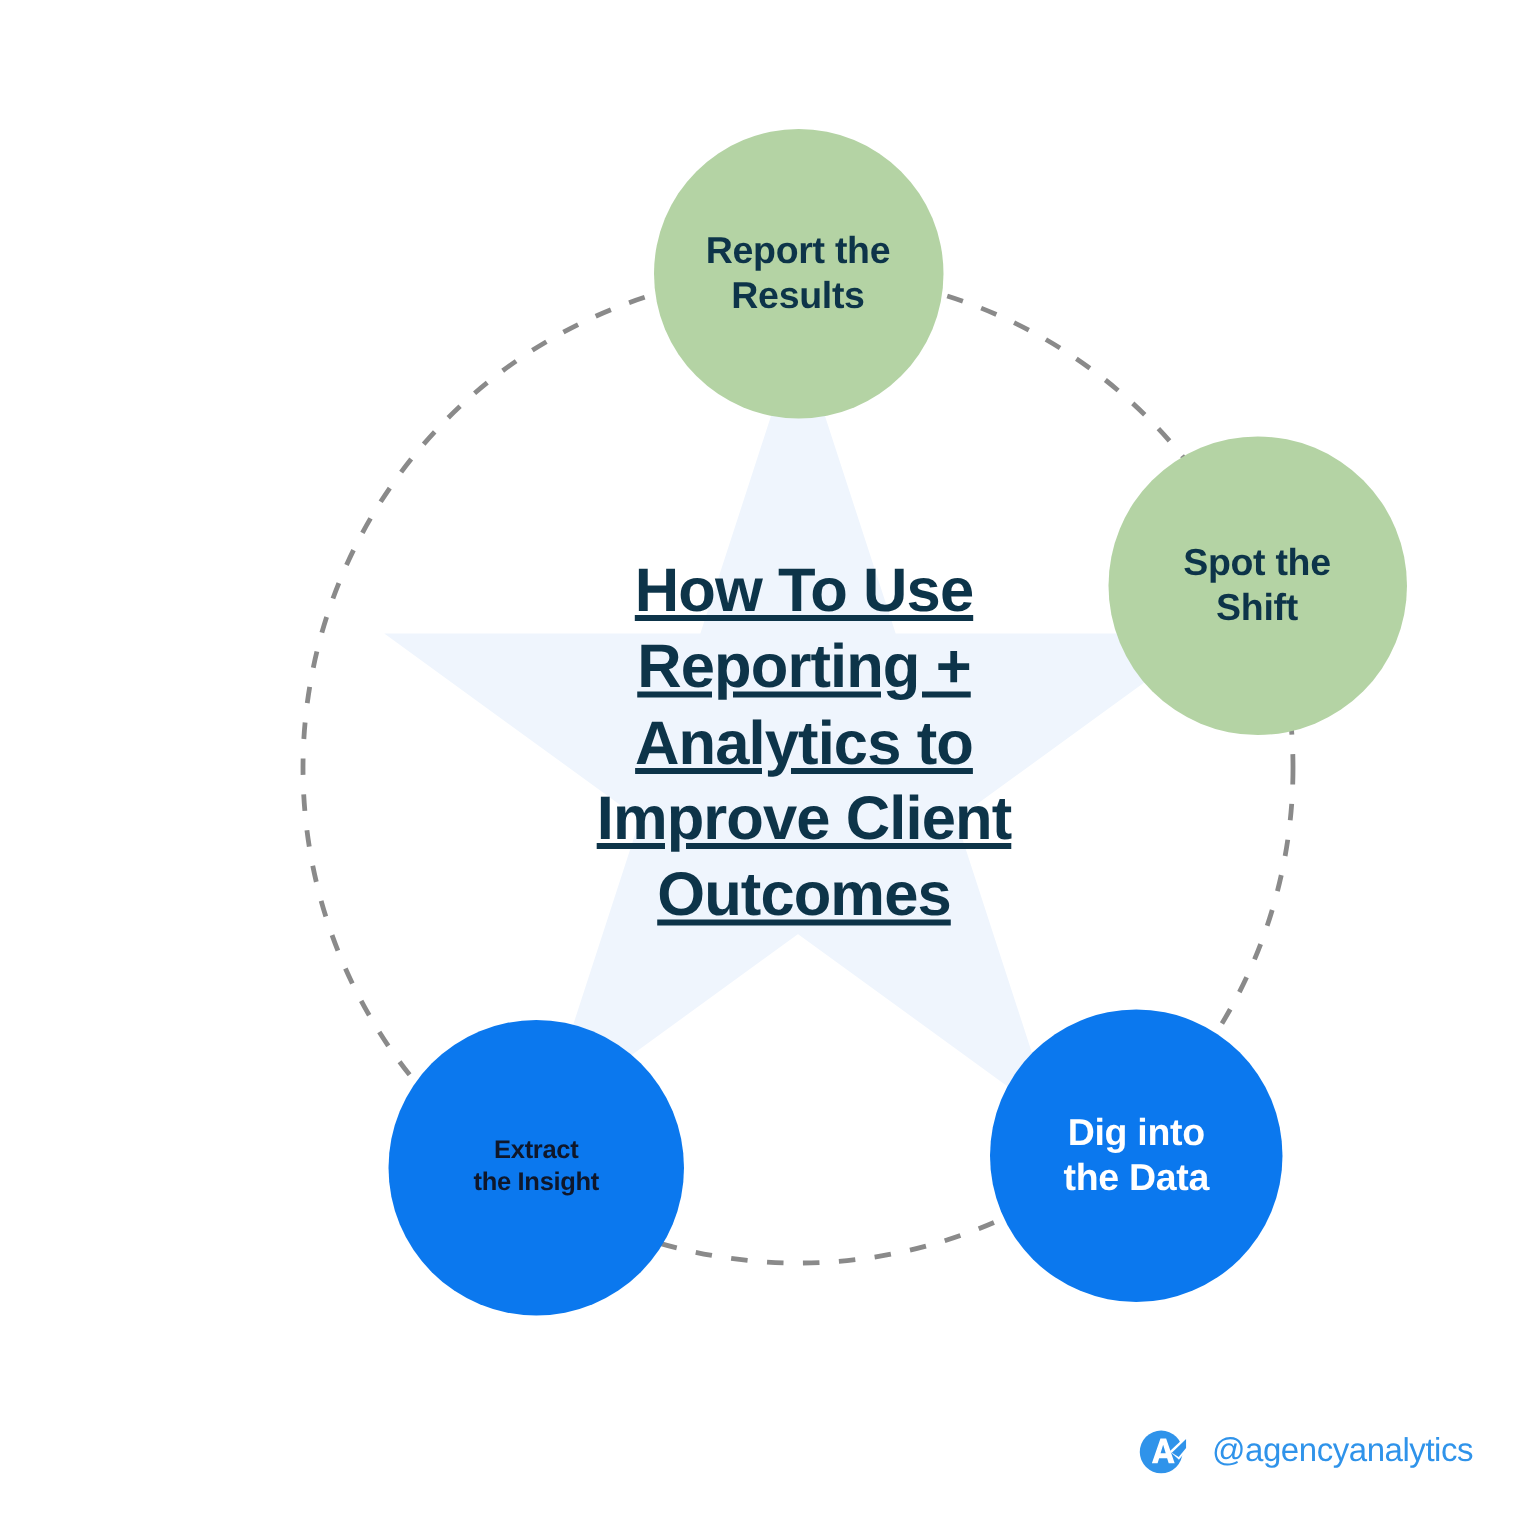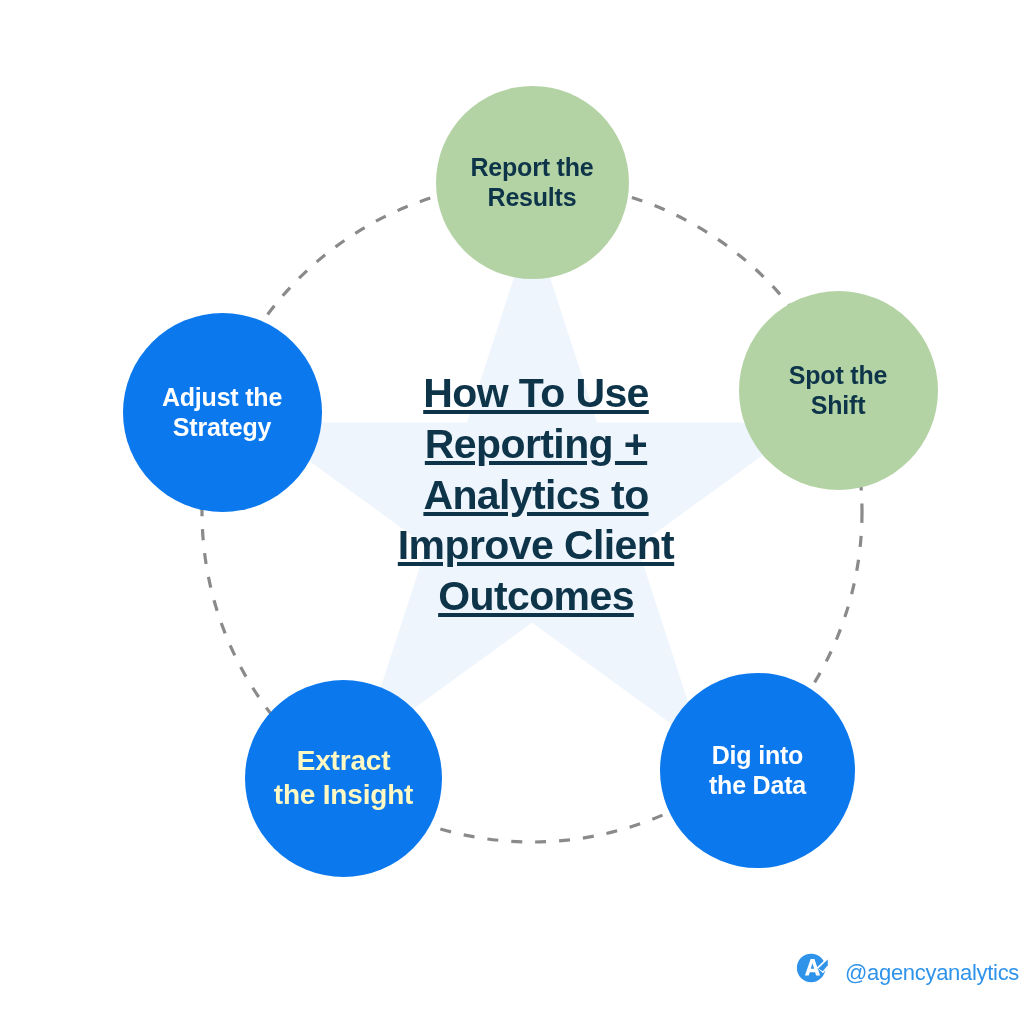--- a/index.html
+++ b/index.html
@@ -55,24 +55,24 @@
     font-size: 41px;
     font-weight: bold;
     line-height: 1.24;
     letter-spacing: -0.6px;
     white-space: pre-line;
     text-decoration: underline;
   }
 
   #watermark {
     position: absolute;
-    left: 770px;
+    left: 733px;
     top: 948px;
     display: flex;
-    align-items: flex-end;
+    align-items: center;
     gap: 13px;
   }
   #watermark-logo {
     width: 38px;
     height: 38px;
     display: block;
   }
   #watermark-handle {
     color: #2f93ea;
     font-size: 22px;
@@ -100,29 +100,25 @@
   <div class="node" id="node-1" style="width: 199px; height: 199px; left: 714.5px; top: 290.5px; background: rgb(180, 211, 164); color: rgb(13, 52, 73); font-size: 25px;">
     <span class="node-label">Spot the
 Shift</span>
   </div>
 
   <div class="node" id="node-2" style="width: 195px; height: 195px; left: 636px; top: 672.5px; background: rgb(11, 120, 238); color: rgb(255, 255, 255); font-size: 25px;">
     <span class="node-label">Dig into
 the Data</span>
   </div>
 
-  <div class="node" id="node-3" style="width: 197px; height: 197px; left: 221px; top: 679.5px; background: rgb(11, 120, 238); color: #fef9c3; font-size: 28px;">
+  <div class="node" id="node-3" style="width: 197px; height: 197px; left: 235px; top: 679.5px; background: rgb(11, 120, 238); color: #0f172a; font-size: 17px;">
     <span class="node-label">Extract
 the Insight</span>
   </div>
 
-  <div class="node" id="node-4" style="width: 199px; height: 199px; left: 98.5px; top: 312.5px; background: rgb(11, 120, 238); color: rgb(255, 255, 255); font-size: 25px;">
-    <span class="node-label">Adjust the
-Strategy</span>
-  </div>
 
   <div id="center-title" style="color: rgb(13, 52, 73);">How To Use
 Reporting +
 Analytics to
 Improve Client
 Outcomes</div>
 
   <div id="watermark">
     <svg id="watermark-logo" viewBox="0 0 40 40">
       <circle cx="18" cy="21" r="15" fill="#2f93ea"></circle>

